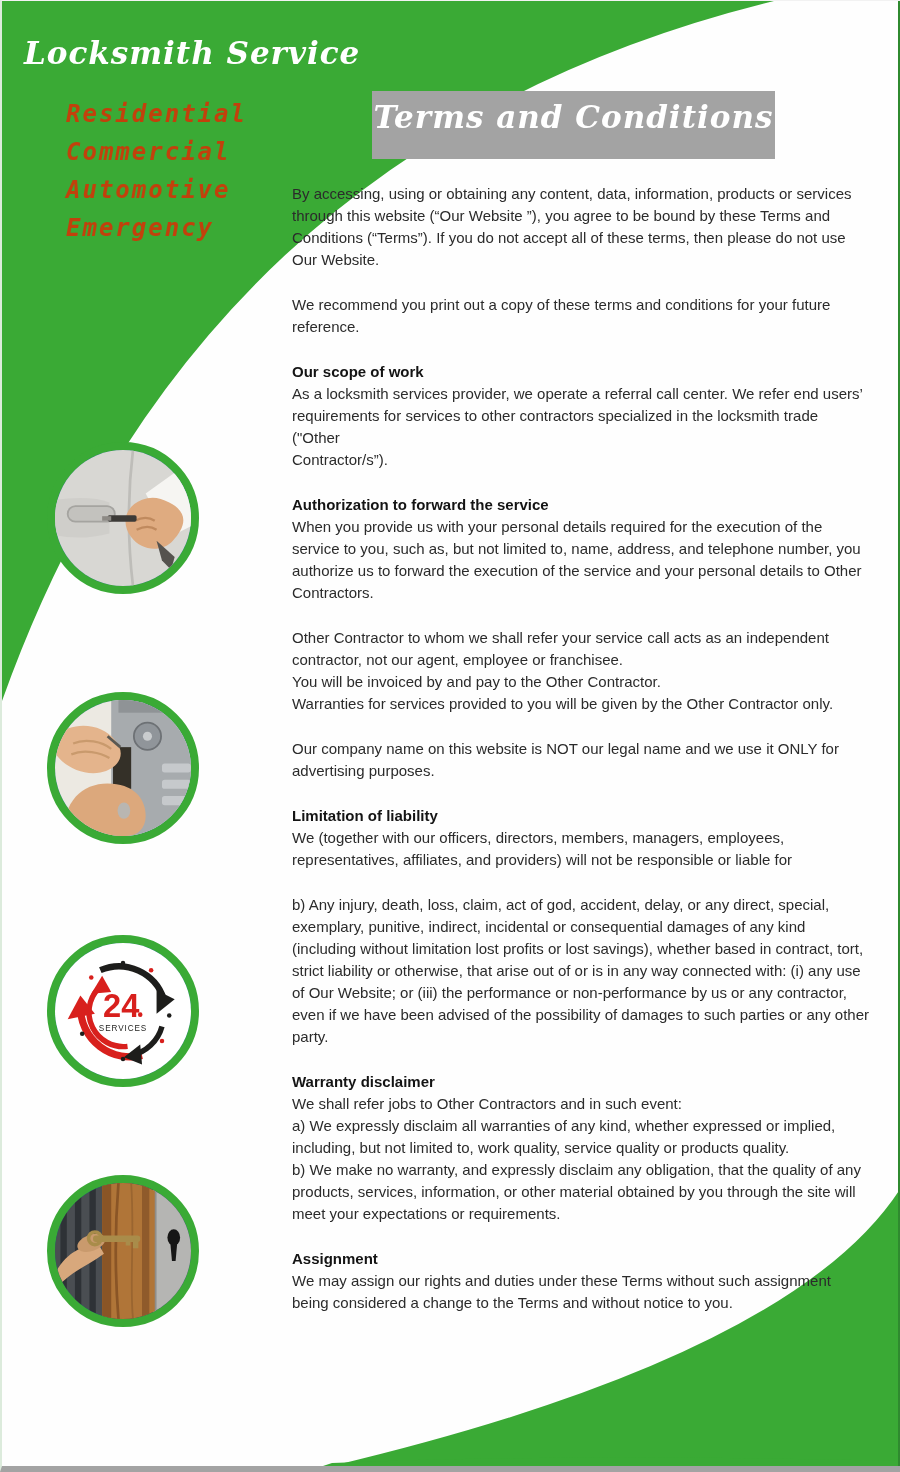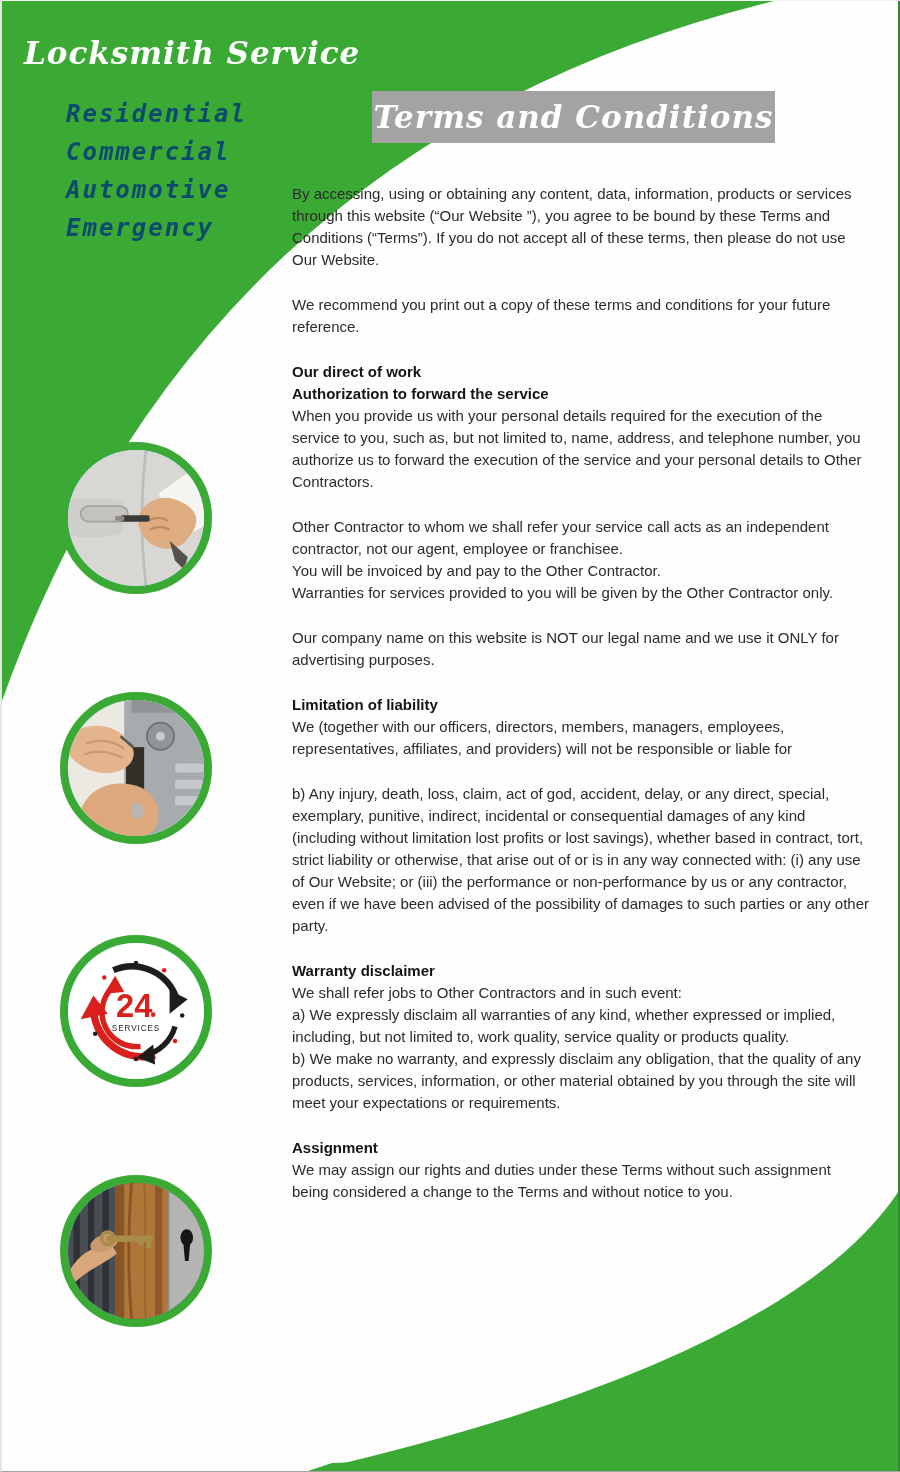--- a/index.html
+++ b/index.html
@@ -1,46 +1,46 @@
 <!DOCTYPE html>
 <html><head>
 <meta charset="utf-8">
 <style>
   html,body{margin:0;padding:0;}
   body{font-family:"Liberation Sans",sans-serif;background:#ffffff;}
   .page{position:relative;width:900px;height:1472px;background:#fefefe;overflow:hidden;
-        border-left:2px solid #dcebdc;border-top:1px solid #f2f2f2;border-bottom:1px solid #a3a3a3;
+        border-left:2px solid #dcebdc;border-top:1px solid #f2f2f2;border-bottom:6px solid #a3a3a3;
         box-sizing:border-box;padding-left:36px;}
   .page::after{content:"";position:absolute;top:0;right:0;width:2px;height:100%;background:#2f8a2f;z-index:9;}
   .bg-svg{position:absolute;left:0;top:0;z-index:0;}
 
   
   .brand{position:absolute;left:22px;top:34px;z-index:3;color:#ffffff;
          font-family:"DejaVu Serif",serif;font-style:italic;font-weight:bold;
          font-size:31px;letter-spacing:1px;}
   .services{position:absolute;left:64px;top:94px;z-index:3;display:flex;flex-direction:column;}
   .services .svc{font-family:"DejaVu Sans Mono",monospace;font-style:italic;font-weight:bold;
-                 font-size:24px;line-height:38px;color:#0c4a6e;letter-spacing:2px;}
-
-  
-  .banner{position:absolute;left:370px;top:90px;width:403px;height:52px;z-index:3;}
+                 font-size:24px;line-height:38px;color:#c2410c;letter-spacing:2px;}
+
+  
+  .banner{position:absolute;left:370px;top:90px;width:403px;height:68px;z-index:3;}
   .banner .banner-bg{position:absolute;inset:0;background:#a3a3a3;mix-blend-mode:multiply;}
   .banner .banner-text{position:relative;display:block;text-align:center;color:#ffffff;
          font-family:"DejaVu Serif",serif;font-style:italic;font-weight:bold;
          font-size:31px;line-height:52px;letter-spacing:1px;z-index:1;}
 
   
   .col{position:absolute;left:290px;top:182px;width:577px;z-index:3;
        font-size:15px;line-height:22px;color:#2b2b2b;}
   .col p{margin:0 0 23px;white-space:pre-line;}
   .col h3{margin:0;font-size:15px;line-height:22px;color:#141414;font-weight:bold;}
 
   
-  .photo{position:absolute;left:58px;width:136px;height:136px;border:8px solid #3aaa35;
-         border-radius:50%;overflow:hidden;background:#7dd3fc;z-index:2;}
+  .photo{position:absolute;left:45px;width:136px;height:136px;border:8px solid #3aaa35;
+         border-radius:50%;overflow:hidden;background:#0f766e;z-index:2;}
   .photo svg{display:block;}
   .ph1{top:441px;} .ph2{top:691px;} .ph3{top:934px;} .ph4{top:1174px;}
 </style>
 </head>
 <body>
 
 <div class="page">
 
   <svg class="bg-svg" width="900" height="1472" viewBox="0 0 900 1472" aria-hidden="true">
     <path d="M0,0 H772 Q200,140 0,700 Z" fill="#3aaa35"></path>
@@ -149,21 +149,24 @@
 
   <div class="col">
     <p>By accessing, using or obtaining any content, data, information, products or services
 through this website (“Our Website ”), you agree to be bound by these Terms and
 Conditions (“Terms”). If you do not accept all of these terms, then please do not use
 Our Website.</p>
     <p>We recommend you print out a copy of these terms and conditions for your future
 reference.</p>
 
     <section>
-      <h3>Our direct of work</h3>
+      <h3>Our scope of work</h3>
+      <p>As a locksmith services provider, we operate a referral call center. We refer end users’
+requirements for services to other contractors specialized in the locksmith trade ("Other
+Contractor/s”).</p>
     </section>
 
     <section>
       <h3>Authorization to forward the service</h3>
       <p>When you provide us with your personal details required for the execution of the
 service to you, such as, but not limited to, name, address, and telephone number, you
 authorize us to forward the execution of the service and your personal details to Other
 Contractors.</p>
     </section>
 

